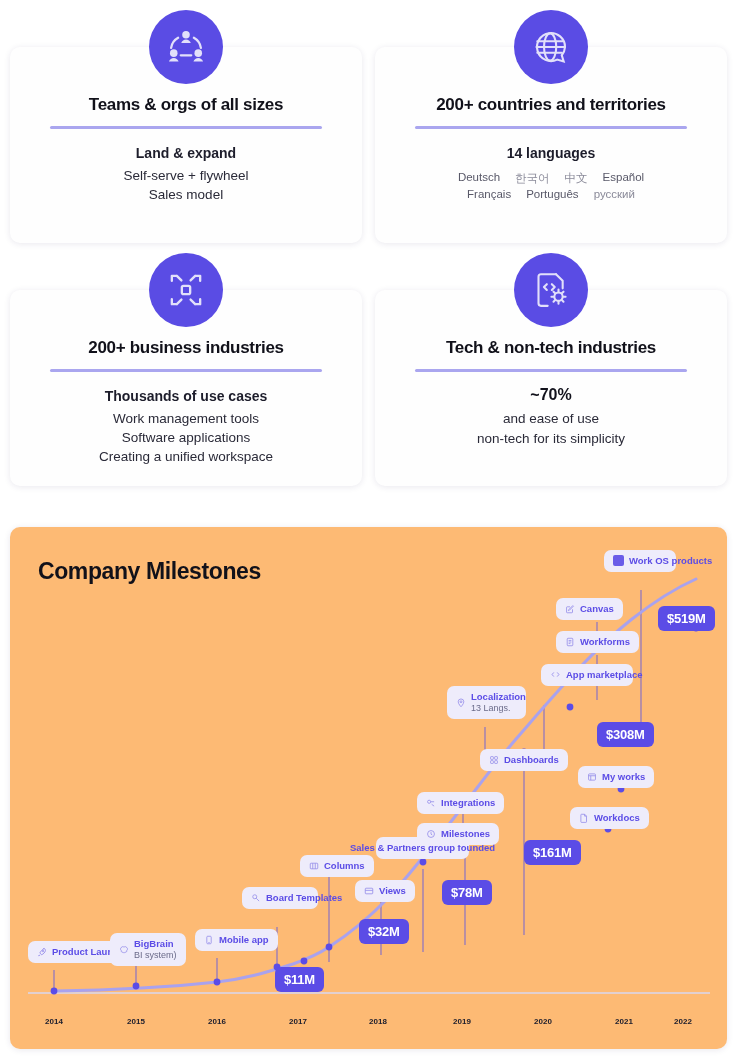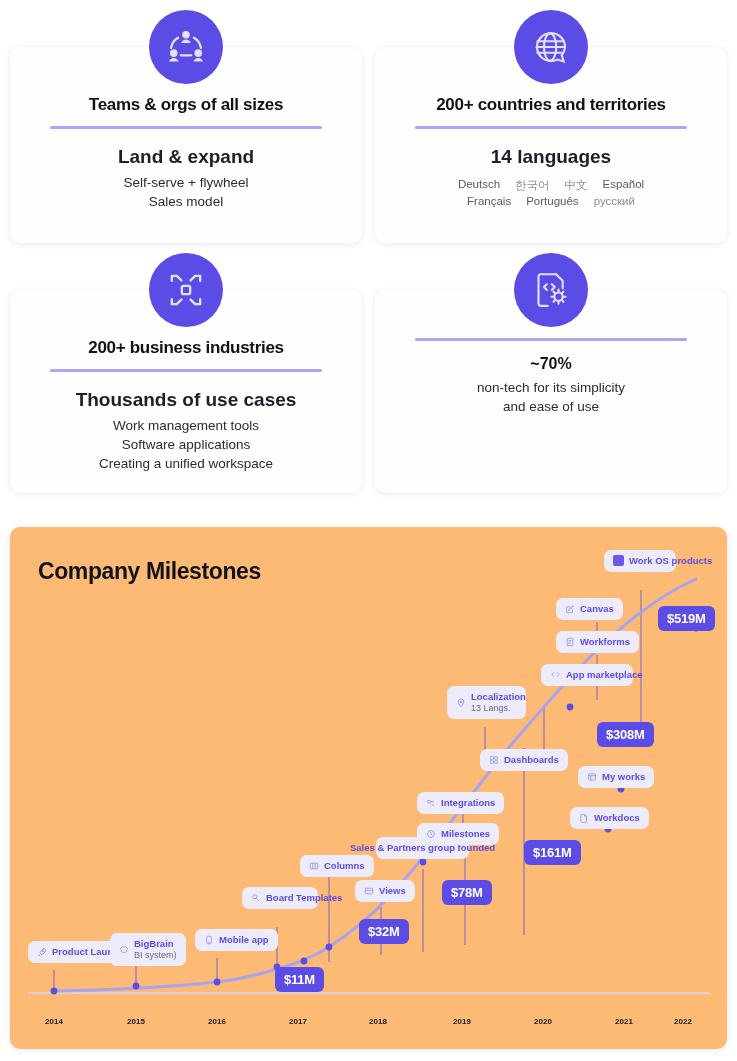--- a/index.html
+++ b/index.html
@@ -29,21 +29,21 @@
     width:74px; height:74px; border-radius:50%;
     background:#5a4ce4;
     display:flex; align-items:center; justify-content:center;
   }
   .card-icon svg { display:block; }
   .card-title {
     font-size:17px; font-weight:bold; color:#11111a;
     letter-spacing:-0.3px; line-height:1.2; margin-bottom:11px; white-space:nowrap;
   }
   .card-rule { height:3px; background:#aaa6ef; border-radius:2px; margin:0 auto 14px; width:84%; }
-  .card-lead { font-size:19px; font-weight:bold; color:#1d1d2b; margin-bottom:2px; line-height:1.45; }
+  .card-lead { font-size:14px; font-weight:bold; color:#1d1d2b; margin-bottom:2px; line-height:1.45; }
   .card-line { font-size:13.5px; color:#2a2a38; line-height:1.42; }
   .lang-grid { margin-top:7px; display:flex; flex-direction:column; gap:2px; align-items:center; }
   .lang-row { display:flex; gap:15px; justify-content:center; font-size:11.5px; color:#585868; }
   .lang-row .k { color:#8a8a99; }
   .big-stat { font-size:16px; font-weight:bold; color:#12121c; margin-bottom:5px; }
 
   
   .milestones {
     position:absolute; left:10px; top:527px; width:717px; height:522px;
     background:#fdba74; border-radius:10px;
@@ -170,24 +170,25 @@
       <div class="card">
         <div class="card-icon">
           <svg width="40" height="40" viewBox="0 0 48 48" fill="none" stroke="#e2e0fa" stroke-width="2.5" stroke-linecap="round" stroke-linejoin="round">
             <path d="M30 5H12a3 3 0 0 0-3 3v32a3 3 0 0 0 3 3h8"></path>
             <path d="M30 5l8 8v9"></path>
             <path d="M19 17l-3.5 3.5L19 24M25 17l3.5 3.5L25 24"></path>
             <circle cx="33" cy="32" r="5"></circle>
             <path d="M33 23.5v3M33 37.5v3M24.5 32h3M38.5 32h3M27 26l2 2M37 36l2 2M39 26l-2 2M29 36l-2 2"></path>
           </svg>
         </div>
+        <div class="card-title">Tech &amp; non-tech industries</div>
         <div class="card-rule"></div>
         <div class="big-stat">~70%</div>
+        <div class="card-line">and ease of use</div>
         <div class="card-line">non-tech for its simplicity</div>
-        <div class="card-line">and ease of use</div>
       </div>
 
     </div>
   </div>
 
   <div class="milestones">
     <div class="ms-title">Company Milestones</div>
 
     <div class="chart-area">
 

